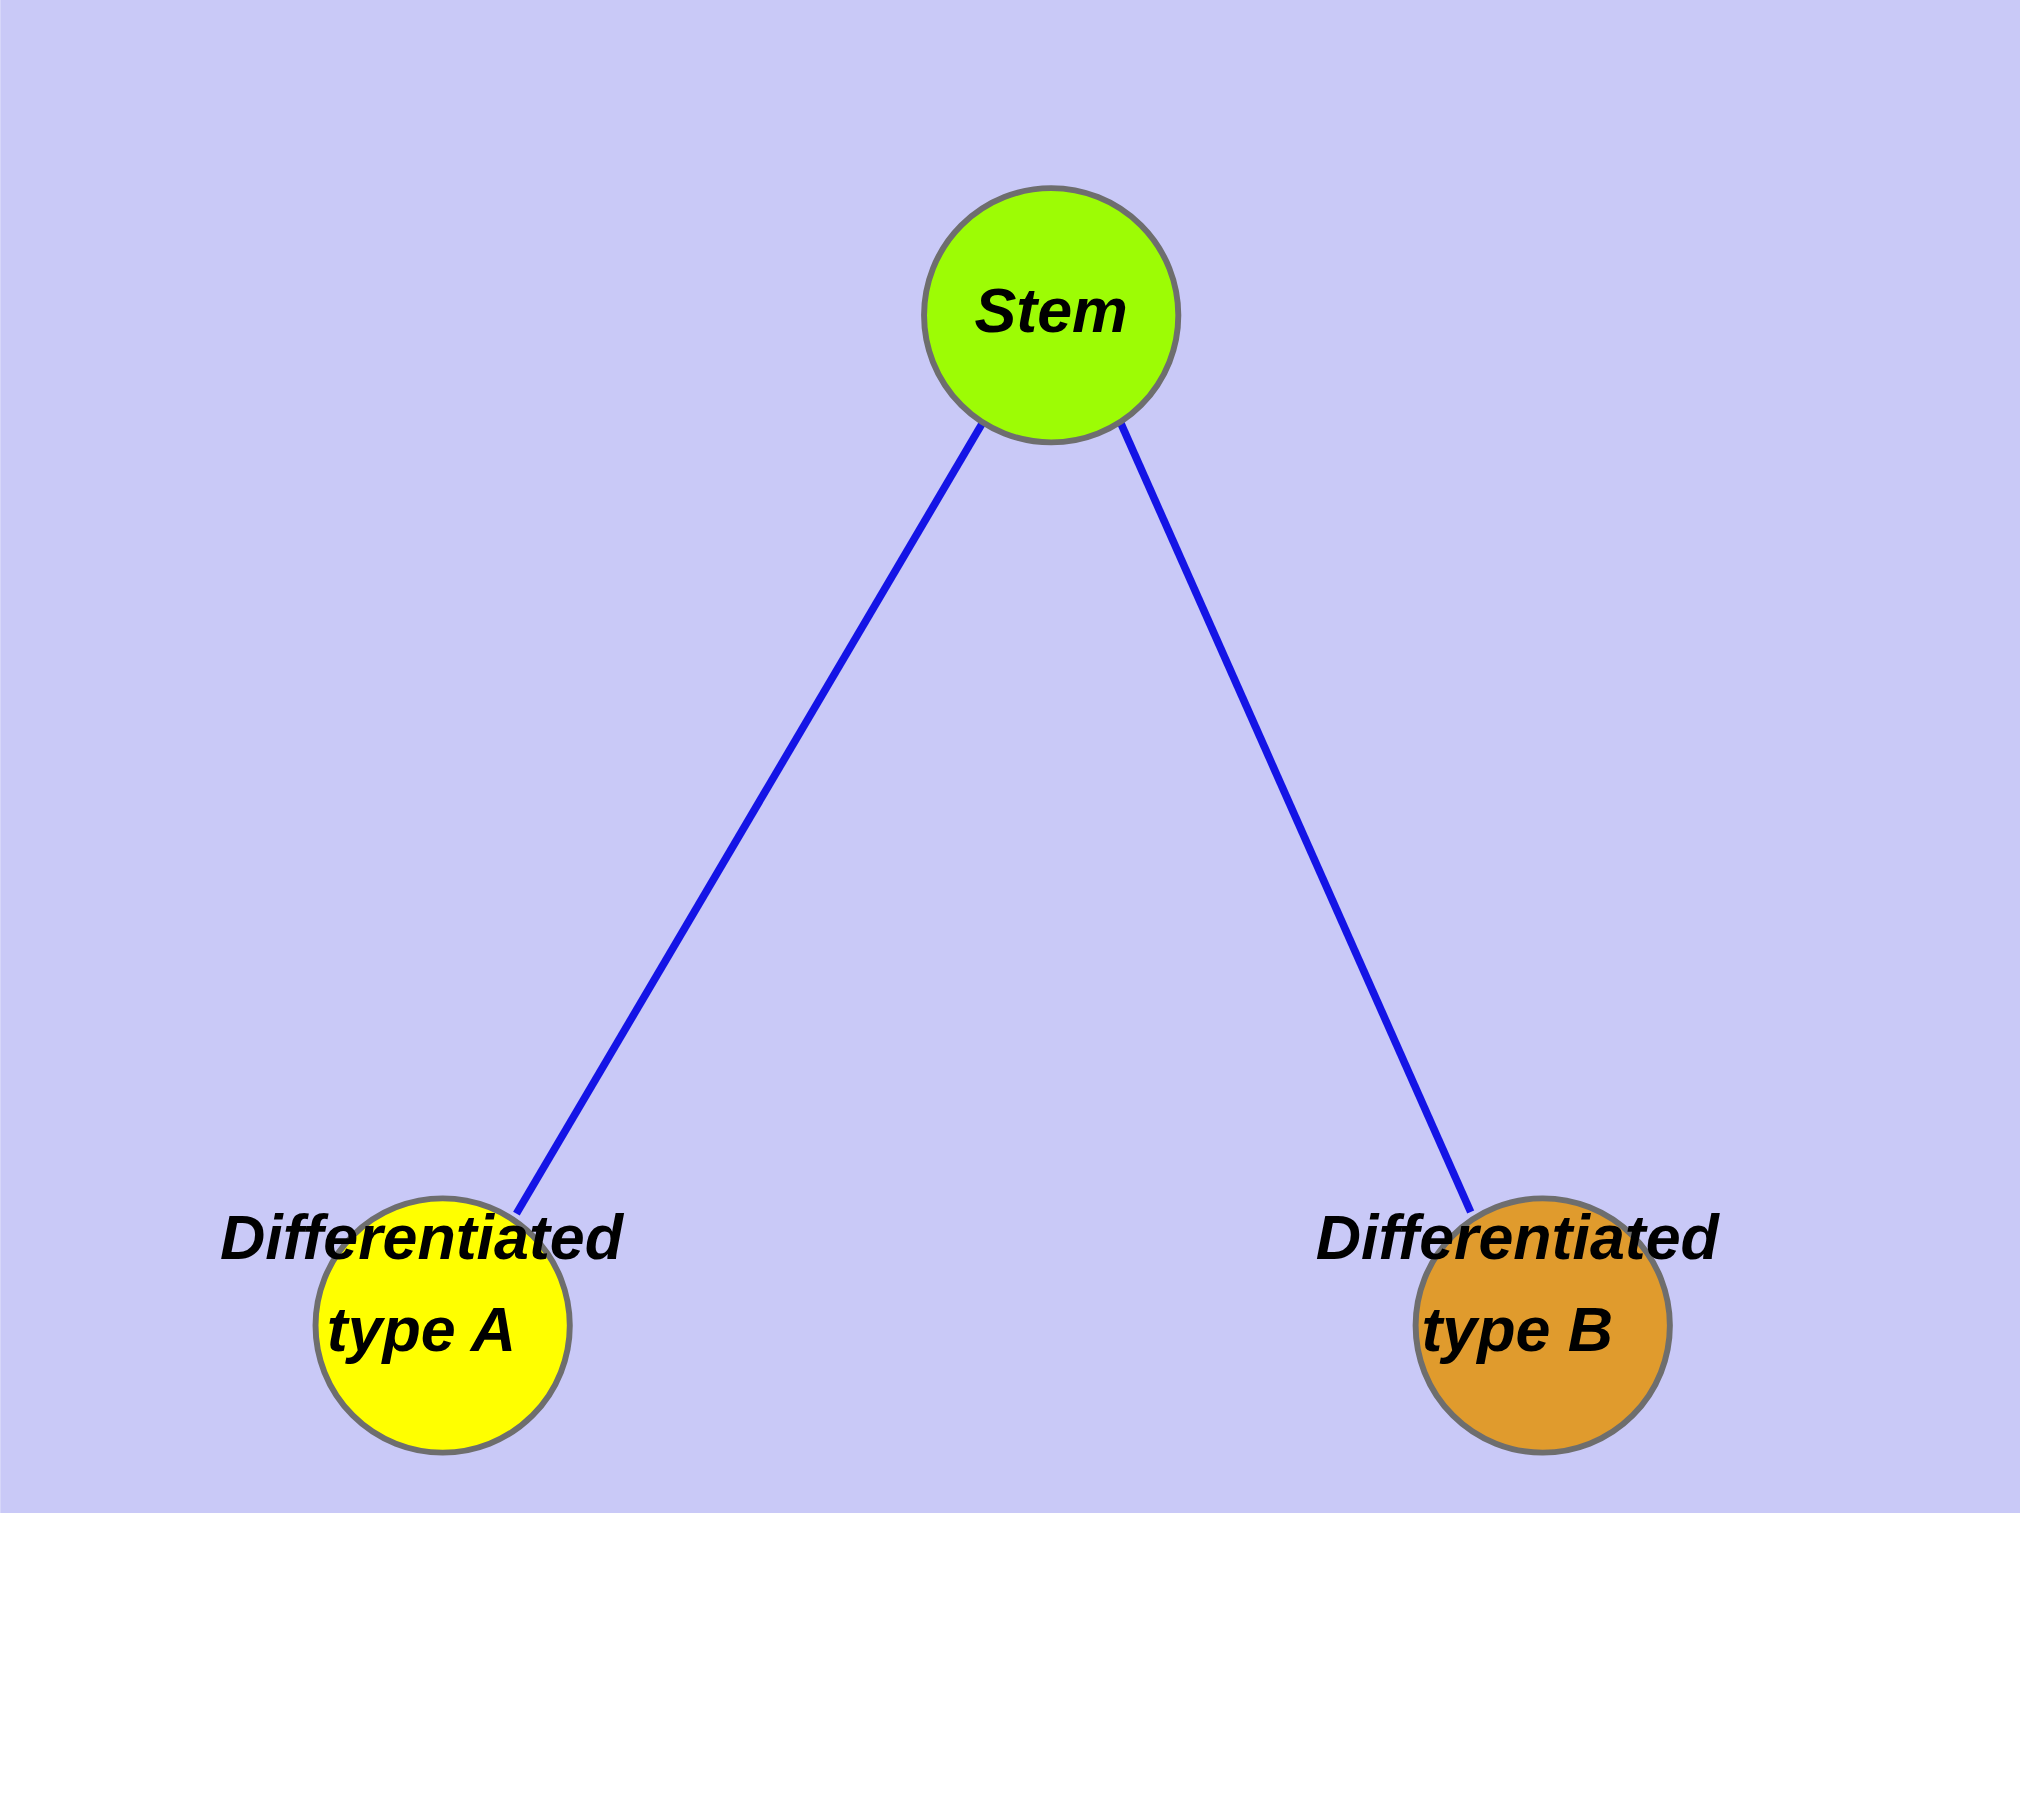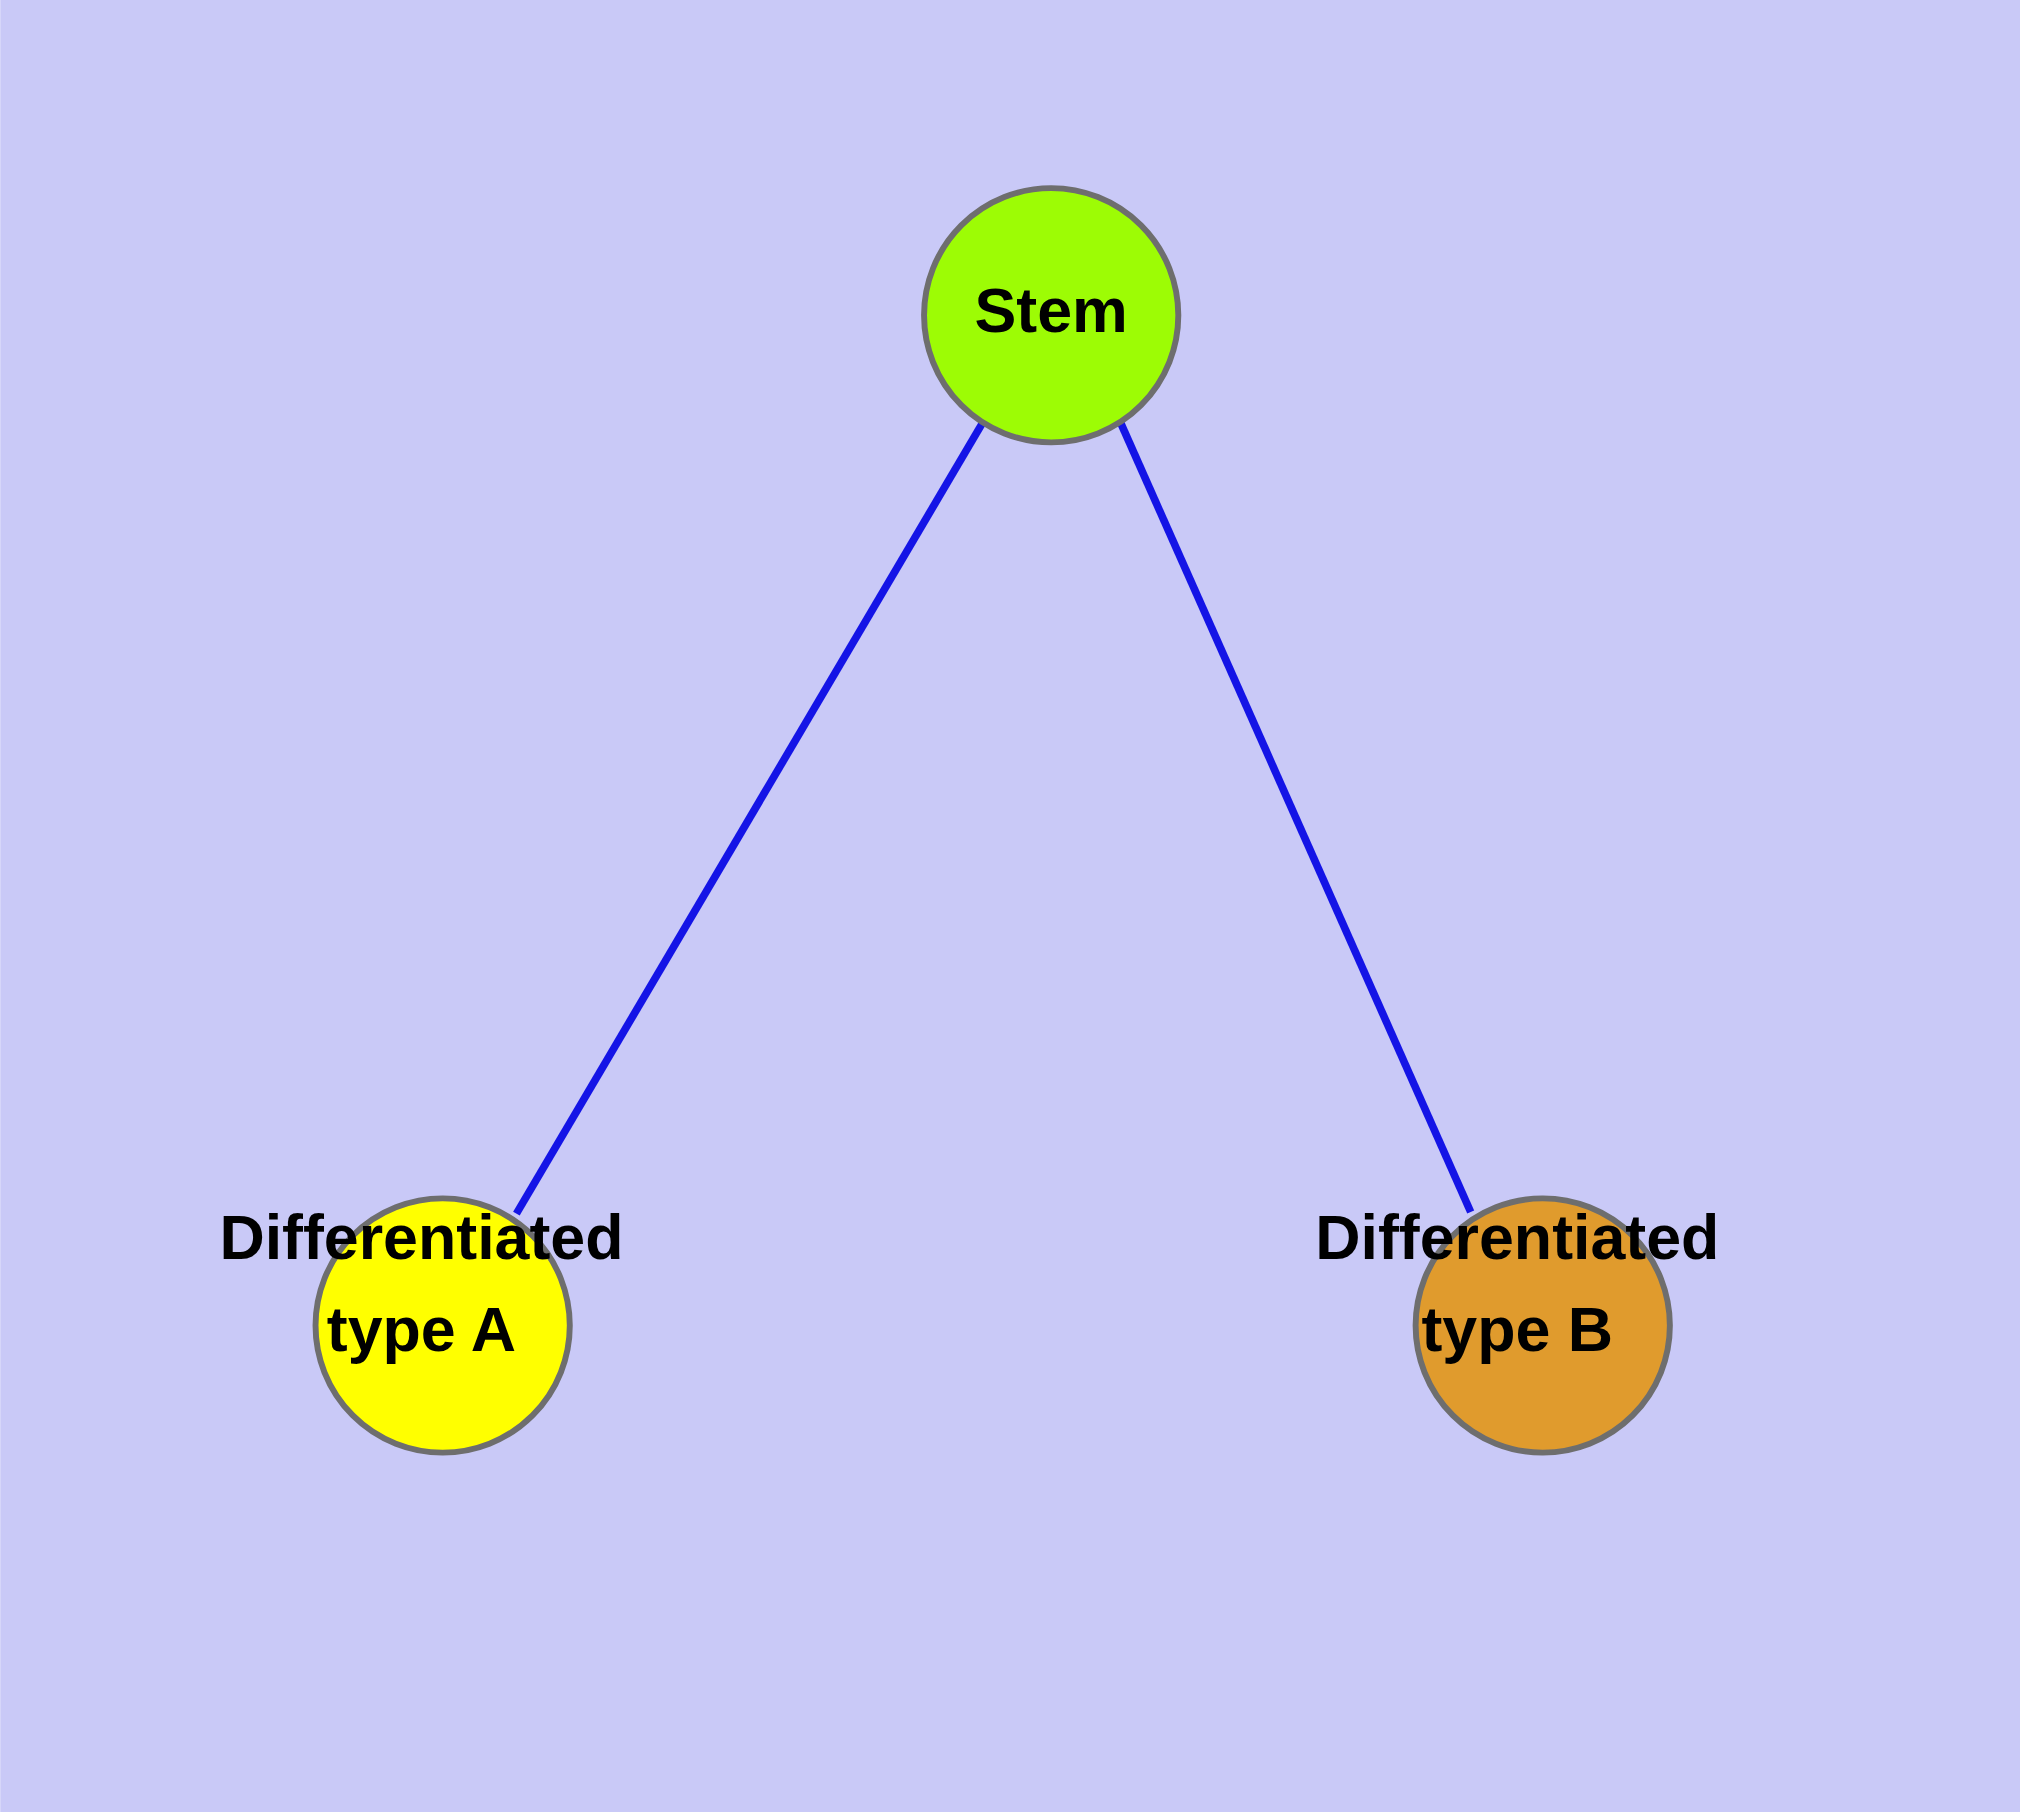--- a/index.html
+++ b/index.html
@@ -3,23 +3,24 @@
 <meta charset="utf-8">
 <style>
   html, body {
     margin: 0;
     padding: 0;
     background: #ffffff;
   }
   #canvas {
     position: relative;
     width: 2021px;
-    height: 1812px;
+    height: 1513px;
     overflow: hidden;
     font-family: "Liberation Sans", sans-serif;
+    font-style: italic;
   }
   #graph-svg {
     position: absolute;
     top: 0;
     left: 0;
     width: 2021px;
     height: 1812px;
     display: block;
   }
   .node-label {

